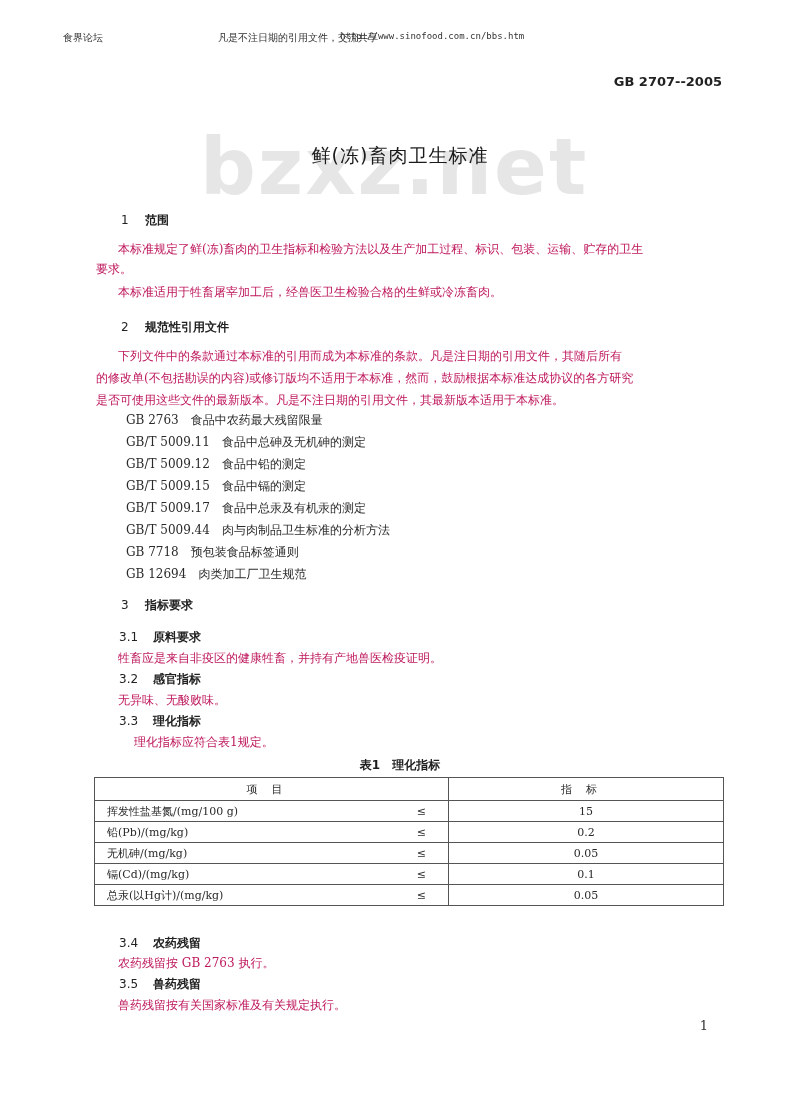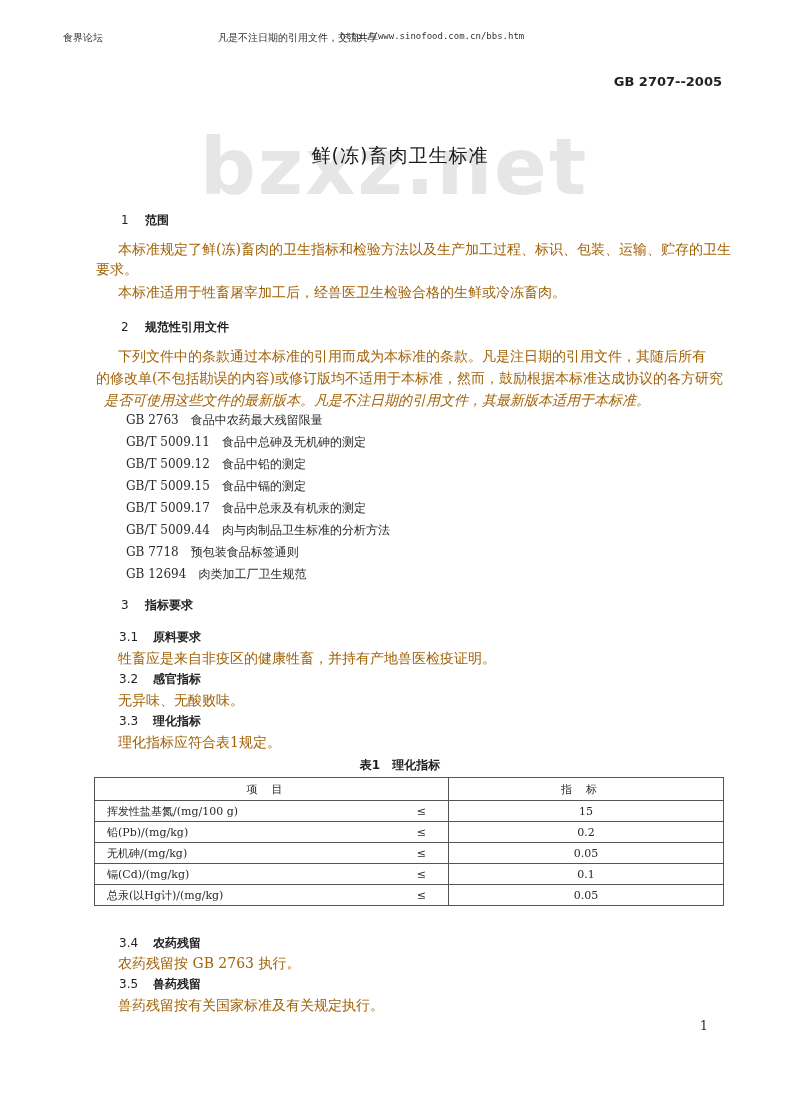--- a/index.html
+++ b/index.html
@@ -16,21 +16,21 @@
     font-family: "DejaVu Sans", sans-serif; font-weight: bold; font-size: 78px;
     color: #e6e6e6; letter-spacing: 2px; line-height: 1;
   }
   .title {
     top: 143px; left: 0; width: 800px; text-align: center;
     font-size: 19px; font-family: "DejaVu Sans", sans-serif; color: #1a1a1a; letter-spacing: 1px;
   }
   .sec { font-family: "DejaVu Sans", sans-serif; font-size: 12px; font-weight: bold; color: #222; margin-left: 24px; }
   .sec .num { display: inline-block; width: 24px; font-weight: normal; }
   .sub .num { display: inline-block; width: 34px; font-weight: normal; }
-  .para { font-size: 14px; line-height: 20px; color: #a16207; }
+  .para { font-size: 12px; line-height: 20px; color: #be185d; }
   .ref { font-size: 12px; color: #2a2a2a; left: 126px; }
   .ref .code { display: inline-block; }
   .ref .gap { display: inline-block; width: 12px; }
   table.t1 {
     position: absolute; top: 777px; left: 94px; width: 630px;
     border-collapse: collapse; font-size: 11px; color: #2a2a2a;
     border: 1.5px solid #333;
   }
   table.t1 td, table.t1 th { border: 1px solid #555; height: 20px; padding: 0 12px; font-weight: normal; }
   table.t1 th { text-align: center; letter-spacing: 14px; height: 22px; }
@@ -57,21 +57,21 @@
 </div>
 <div class="abs para" style="top:239px;left:118px;">本标准规定了鲜(冻)畜肉的卫生指标和检验方法以及生产加工过程、标识、包装、运输、贮存的卫生</div>
 <div class="abs para" style="top:259px;left:96px;">要求。</div>
 <div class="abs para" style="top:282px;left:118px;">本标准适用于牲畜屠宰加工后，经兽医卫生检验合格的生鲜或冷冻畜肉。</div>
 
 <div class="abs sec" style="top:319px;left:97px;">
   <span class="num">2</span><span>规范性引用文件</span>
 </div>
 <div class="abs para" style="top:346px;left:118px;">下列文件中的条款通过本标准的引用而成为本标准的条款。凡是注日期的引用文件，其随后所有</div>
 <div class="abs para" style="top:368px;left:96px;">的修改单(不包括勘误的内容)或修订版均不适用于本标准，然而，鼓励根据本标准达成协议的各方研究</div>
-<div class="abs para" style="top:390px;left:104px;font-style:italic;">是否可使用这些文件的最新版本。凡是不注日期的引用文件，其最新版本适用于本标准。</div>
+<div class="abs para" style="top:390px;left:96px;">是否可使用这些文件的最新版本。凡是不注日期的引用文件，其最新版本适用于本标准。</div>
 
 <div class="abs ref" style="top:412px;"><span class="code">GB 2763</span><span class="gap"></span><span>食品中农药最大残留限量</span></div>
 <div class="abs ref" style="top:434px;"><span class="code">GB/T 5009.11</span><span class="gap"></span><span>食品中总砷及无机砷的测定</span></div>
 <div class="abs ref" style="top:456px;"><span class="code">GB/T 5009.12</span><span class="gap"></span><span>食品中铅的测定</span></div>
 <div class="abs ref" style="top:478px;"><span class="code">GB/T 5009.15</span><span class="gap"></span><span>食品中镉的测定</span></div>
 <div class="abs ref" style="top:500px;"><span class="code">GB/T 5009.17</span><span class="gap"></span><span>食品中总汞及有机汞的测定</span></div>
 <div class="abs ref" style="top:522px;"><span class="code">GB/T 5009.44</span><span class="gap"></span><span>肉与肉制品卫生标准的分析方法</span></div>
 <div class="abs ref" style="top:544px;"><span class="code">GB 7718</span><span class="gap"></span><span>预包装食品标签通则</span></div>
 <div class="abs ref" style="top:566px;"><span class="code">GB 12694</span><span class="gap"></span><span>肉类加工厂卫生规范</span></div>
 
@@ -85,21 +85,21 @@
 <div class="abs para" style="top:648px;left:118px;">牲畜应是来自非疫区的健康牲畜，并持有产地兽医检疫证明。</div>
 
 <div class="abs sec sub" style="top:671px;left:95px;">
   <span class="num">3.2</span><span>感官指标</span>
 </div>
 <div class="abs para" style="top:690px;left:118px;">无异味、无酸败味。</div>
 
 <div class="abs sec sub" style="top:713px;left:95px;">
   <span class="num">3.3</span><span>理化指标</span>
 </div>
-<div class="abs para" style="top:732px;left:118px;">理化指标应符合表1规定。</div>
+<div class="abs para" style="top:732px;left:134px;">理化指标应符合表1规定。</div>
 
 <div class="abs tcap">表1　理化指标</div>
 
 <table class="t1">
   <tbody>
       <tr>
     <th colspan="2">项目</th>
     <th>指标</th>
   </tr>
   <tr>

